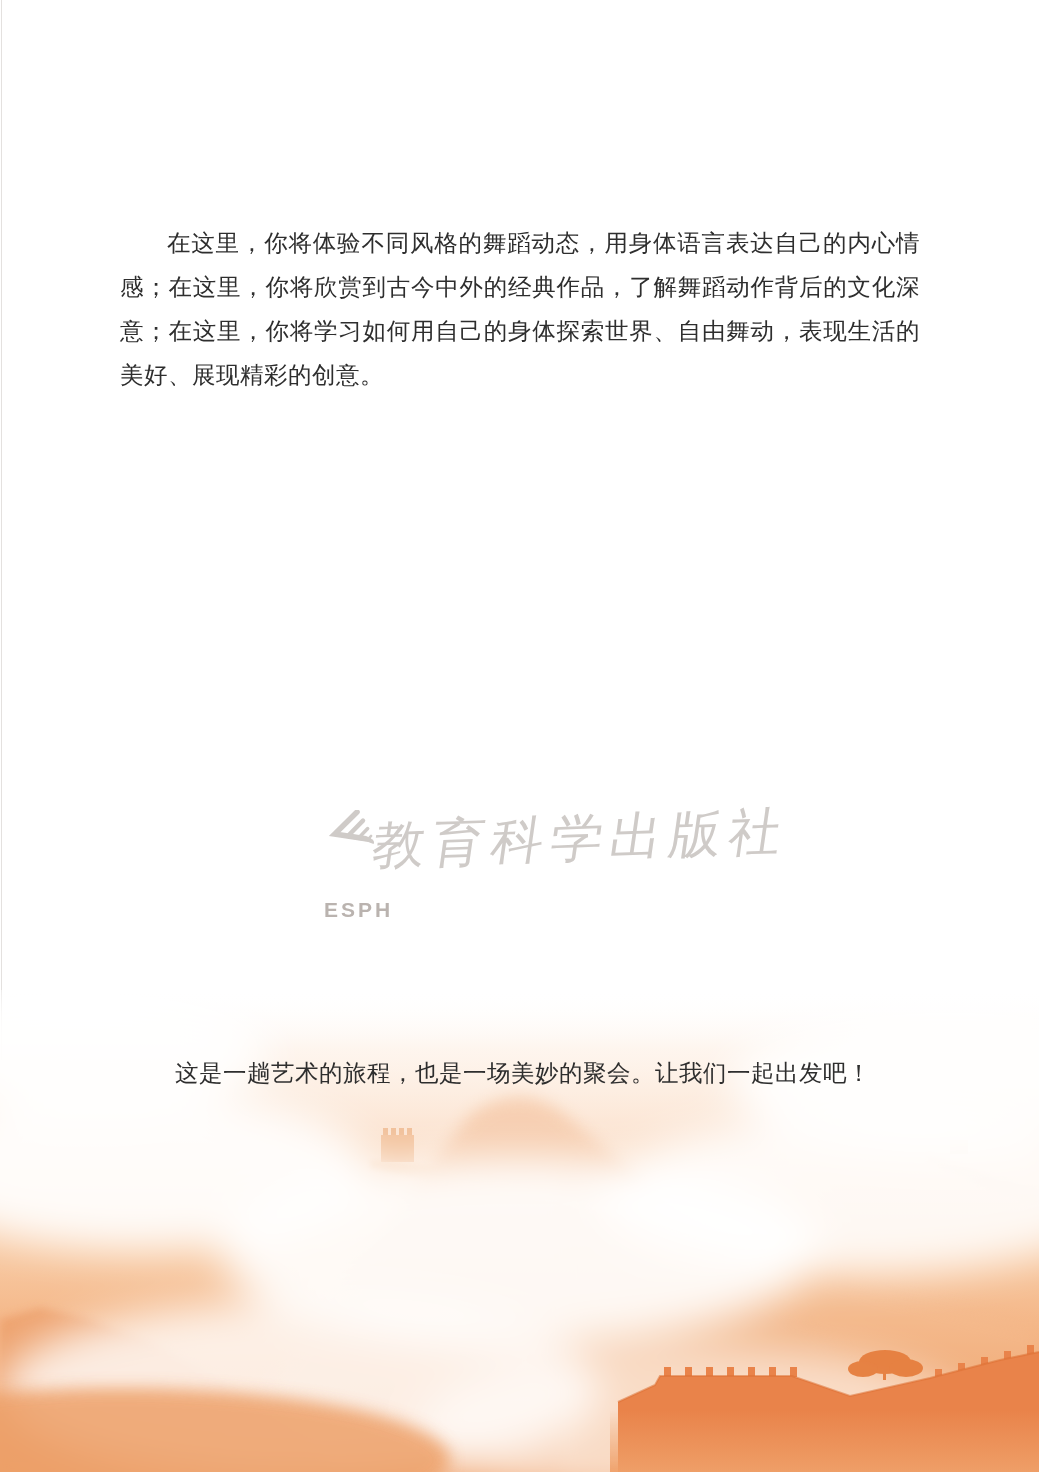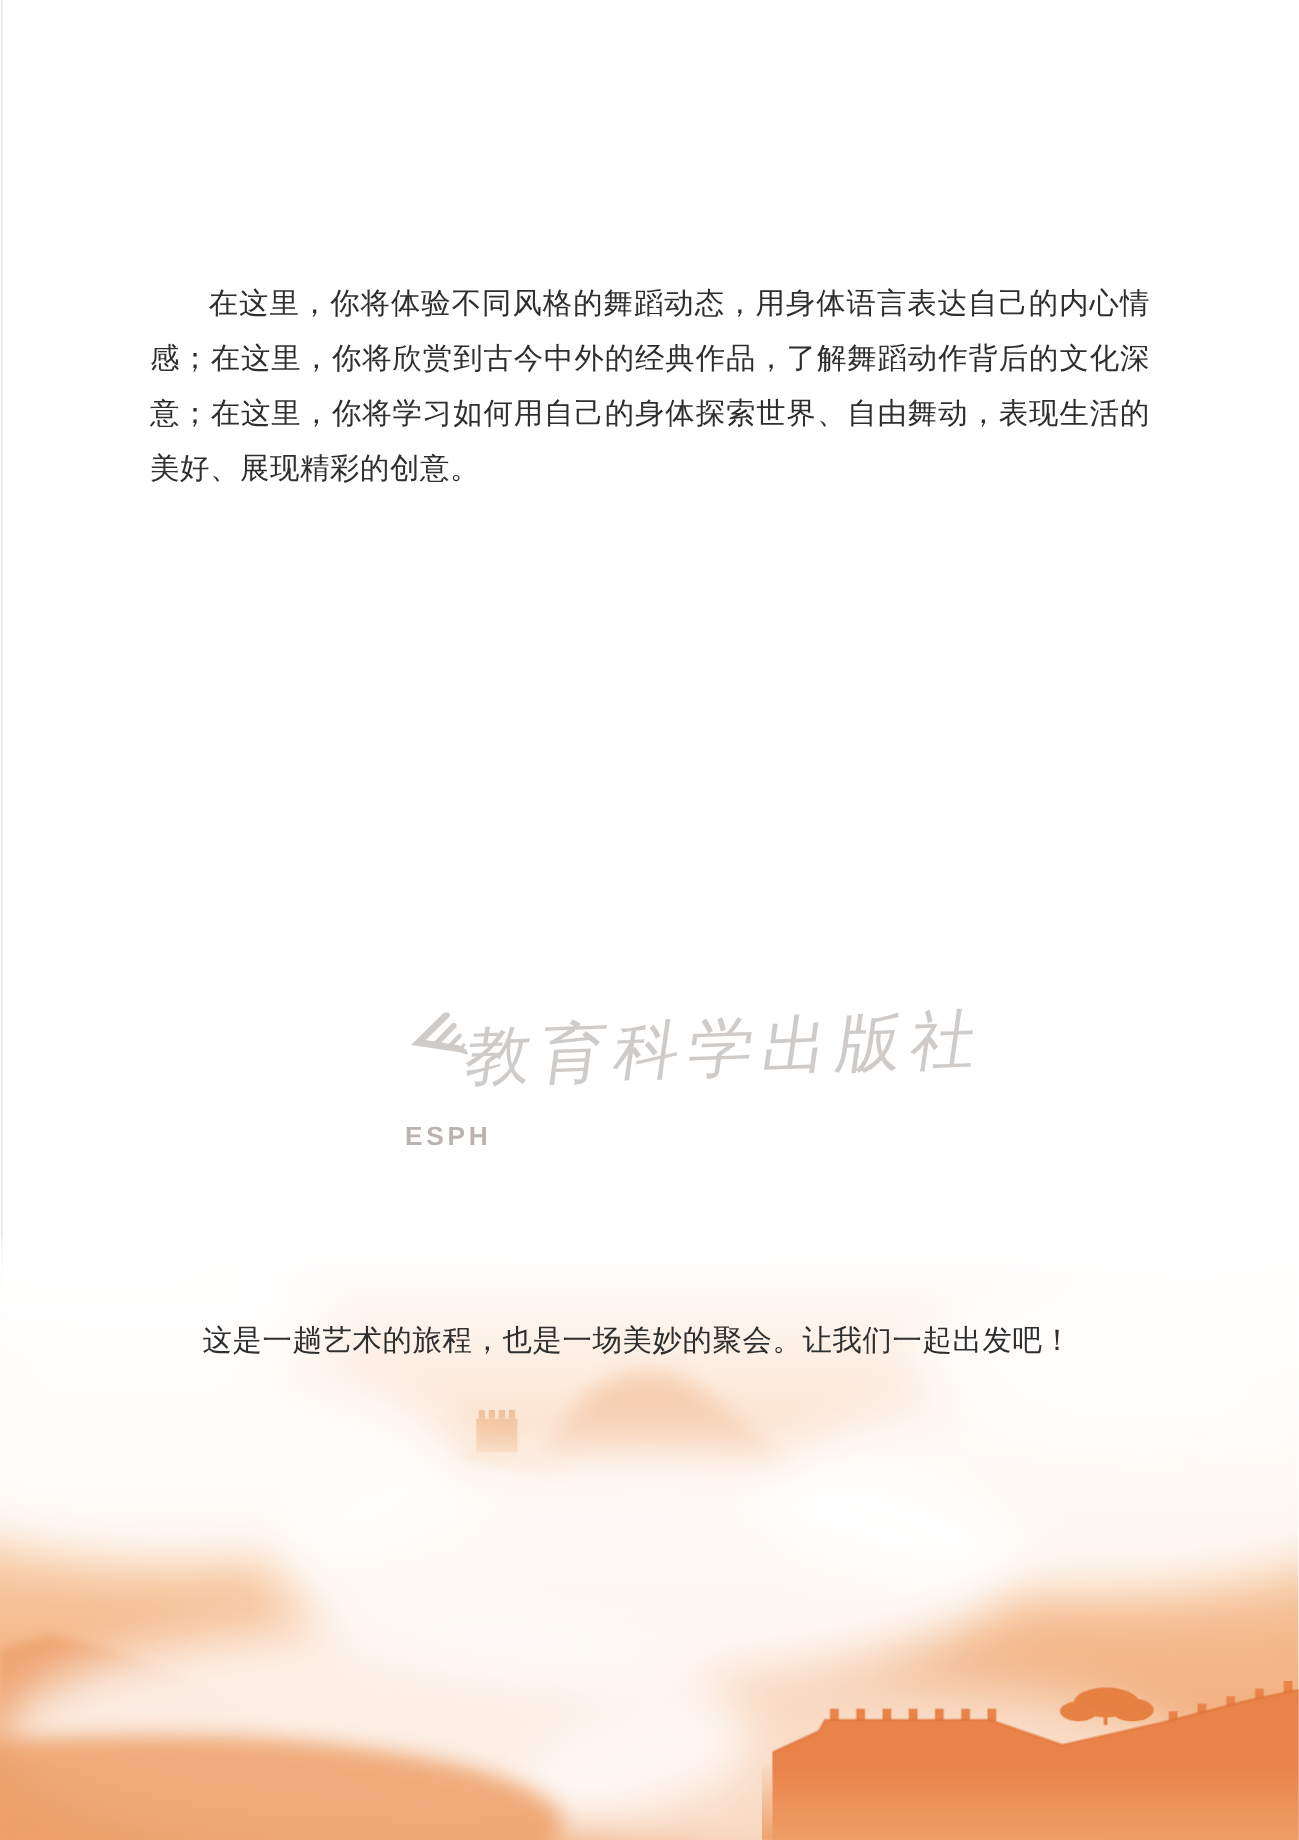--- a/index.html
+++ b/index.html
@@ -61,21 +61,21 @@
     color:var(--watermark-gray);opacity:.8;margin-top:36px;
   }
   .wm-calligraphy{
     position:absolute;left:52px;top:4px;
     font-size:52px;letter-spacing:7px;
     color:var(--watermark-gray);opacity:.55;
     transform:skewX(-10deg) rotate(-2deg);
     white-space:nowrap;
   }
   .closing{
-    position:absolute;left:115px;top:1051px;width:820px;
+    position:absolute;left:128px;top:1051px;width:820px;
     font-size:23.5px;line-height:44px;
     color:var(--body-text);
     text-indent:2em;letter-spacing:.5px;
     z-index:4;
   }
   .landscape{
     position:absolute;left:0;bottom:0;width:1039px;height:482px;
     z-index:1;
   }
 </style>

